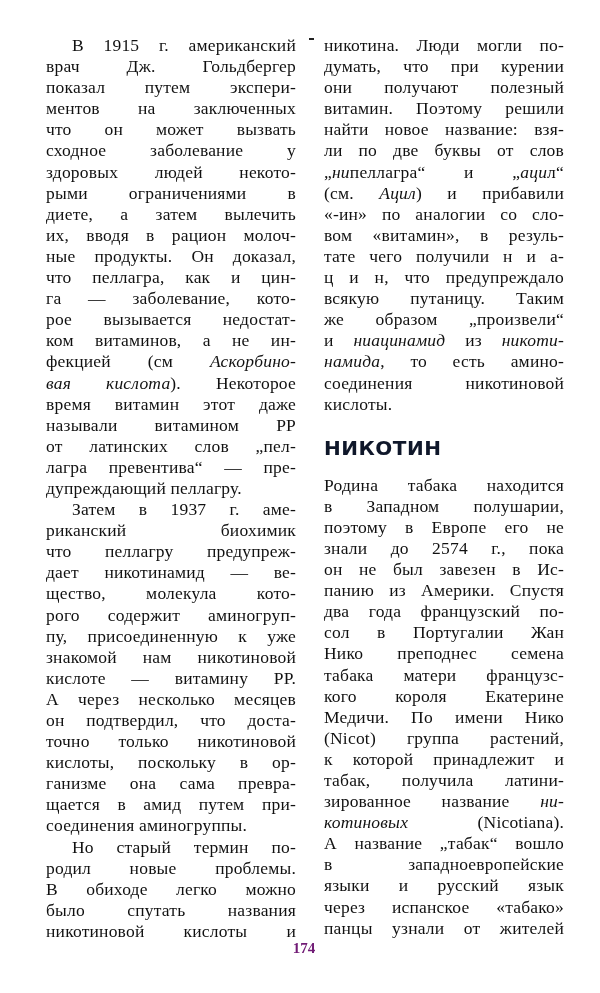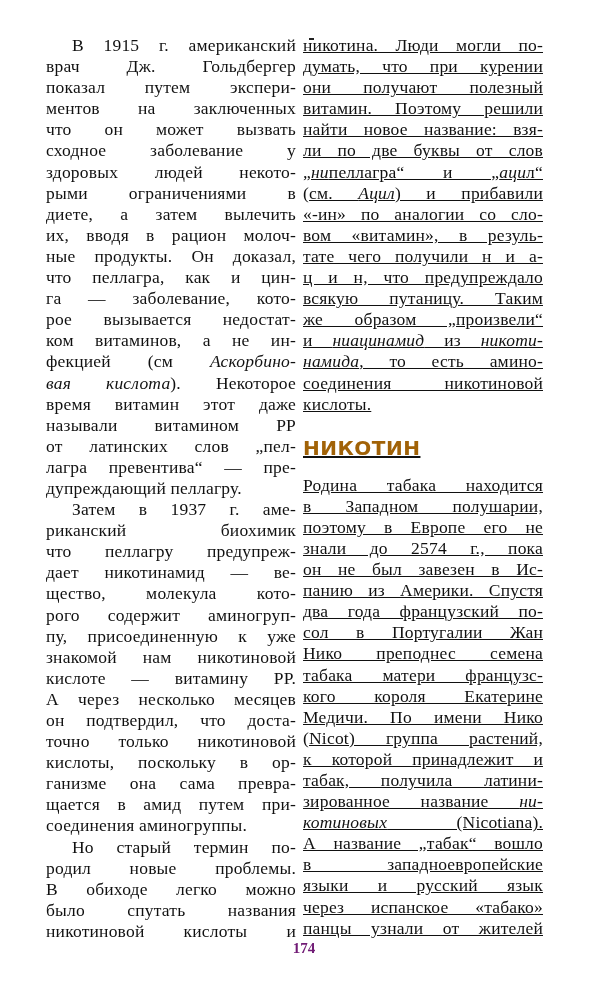--- a/index.html
+++ b/index.html
@@ -17,23 +17,22 @@
   }
   .column {
     position: absolute;
     top: 35px;
   }
   .col-left {
     left: 46px;
     width: 250px;
   }
   .col-right {
-    left: 303px;
+    left: 324px;
     width: 240px;
-    text-decoration: underline;
   }
   .line {
     display: block;
     height: 21.1px;
     line-height: 21.1px;
     font-size: 17.5px;
     white-space: nowrap;
     text-align: justify;
     text-align-last: justify;
     letter-spacing: 0.2px;
@@ -50,21 +49,21 @@
   .heading {
     display: block;
     font-family: "DejaVu Sans", "Liberation Sans", sans-serif;
     font-weight: bold;
     font-size: 20px;
     letter-spacing: 0.5px;
     height: 30px;
     line-height: 30px;
     margin-top: 18px;
     margin-bottom: 12px;
-    color: #a16207;
+    color: #0f172a;
   }
   .page-number {
     position: absolute;
     top: 940px;
     left: 284px;
     width: 40px;
     text-align: center;
     font-family: "Liberation Serif", serif;
     font-weight: bold;
     font-size: 15px;

